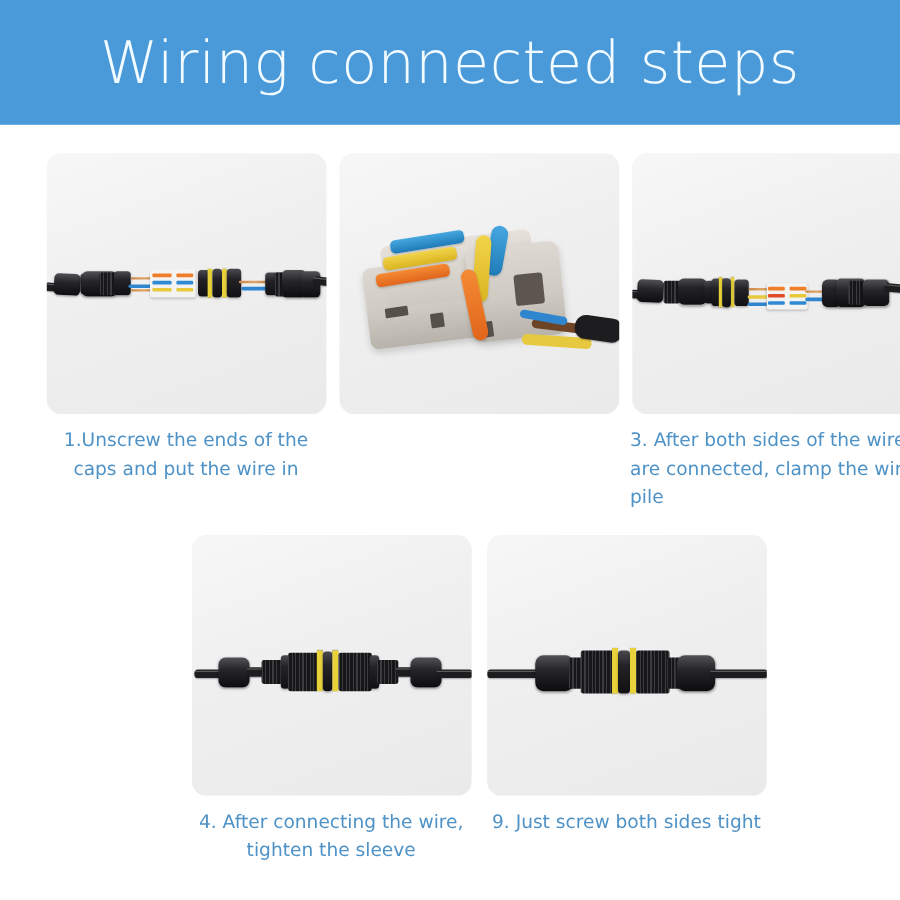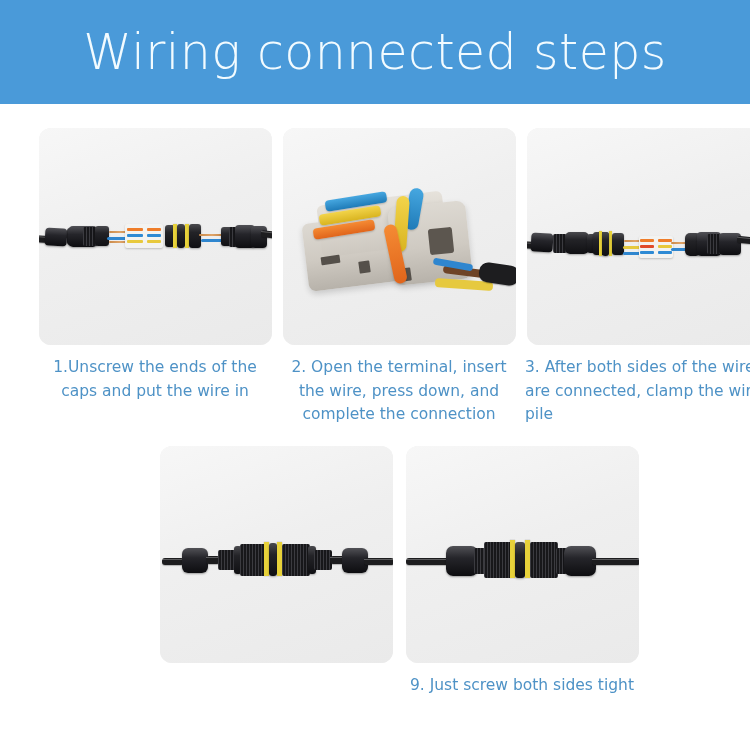--- a/index.html
+++ b/index.html
@@ -267,21 +267,20 @@
           <div class="lever lv-yellow" style="left:112px; top:68px; width:13px; height:56px; transform:rotate(4deg); border-radius:7px;"></div>
           <div class="lever lv-orange" style="left:106px; top:96px; width:13px; height:60px; transform:rotate(-12deg); border-radius:7px;"></div>
           <div class="lev-window" style="left:146px; top:100px; width:24px; height:26px; transform:rotate(-6deg);"></div>
 
           <div class="lead l-brown" style="left:160px; top:140px; width:48px; height:8px; transform:rotate(7deg); border-radius:4px;"></div>
           <div class="lead l-yellow" style="left:152px; top:152px; width:58px; height:9px; transform:rotate(4deg); border-radius:4px;"></div>
           <div class="lead l-blue" style="left:150px; top:133px; width:40px; height:7px; transform:rotate(10deg); border-radius:4px;"></div>
           <div class="cable" style="left:196px; top:136px; width:40px; height:20px; border-radius:9px; transform:rotate(8deg);"></div>
         </div>
       </div>
-      <div class="caption cap-center">2. Open the terminal, insert the wire, press down, and complete the connection</div>
     </div>
 
     <div class="step">
       <div class="photo">
         <div class="photo-inner"></div>
         <div class="scene">
           <div class="cable hl" style="left:-2px; top:114px; width:20px; height:7px; transform:rotate(4deg);"></div>
           <div class="nut" style="left:4px;  top:105px; width:22px; height:19px; transform:rotate(3deg);"></div>
           <div class="ribbed" style="left:26px; top:106px; width:14px; height:19px;"></div>
           <div class="blk" style="left:38px; top:104px; width:24px; height:22px; border-radius:5px;"></div>
@@ -333,20 +332,21 @@
           <div class="blk" style="left:109px; top:97px; width:8px; height:33px;"></div>
           <div class="yring" style="left:117px; top:96px; width:5px; height:34px;"></div>
           <div class="ribbed" style="left:122px; top:98px; width:28px; height:32px;"></div>
           <div class="blk" style="left:148px; top:100px; width:8px; height:28px;"></div>
           <div class="ribbed" style="left:154px; top:104px; width:18px; height:20px;"></div>
           <div class="cable hl" style="left:170px; top:110px; width:16px; height:8px;"></div>
           <div class="nut" style="left:182px; top:102px; width:26px; height:25px; border-radius:6px;"></div>
           <div class="cable hl" style="left:204px; top:112px; width:30px; height:7px;"></div>
         </div>
       </div>
+      <div class="caption cap-center">4. After connecting the wire, tighten the sleeve</div>
     </div>
 
     <div class="step step-r2">
       <div class="photo">
         <div class="photo-inner"></div>
         <div class="scene">
           <div class="cable hl" style="left:0px;  top:112px; width:44px; height:7px;"></div>
           <div class="nut" style="left:40px; top:100px; width:32px; height:30px; border-radius:7px;"></div>
           <div class="ribbed" style="left:68px; top:102px; width:12px; height:26px;"></div>
           <div class="ribbed" style="left:78px; top:96px; width:28px; height:36px;"></div>

